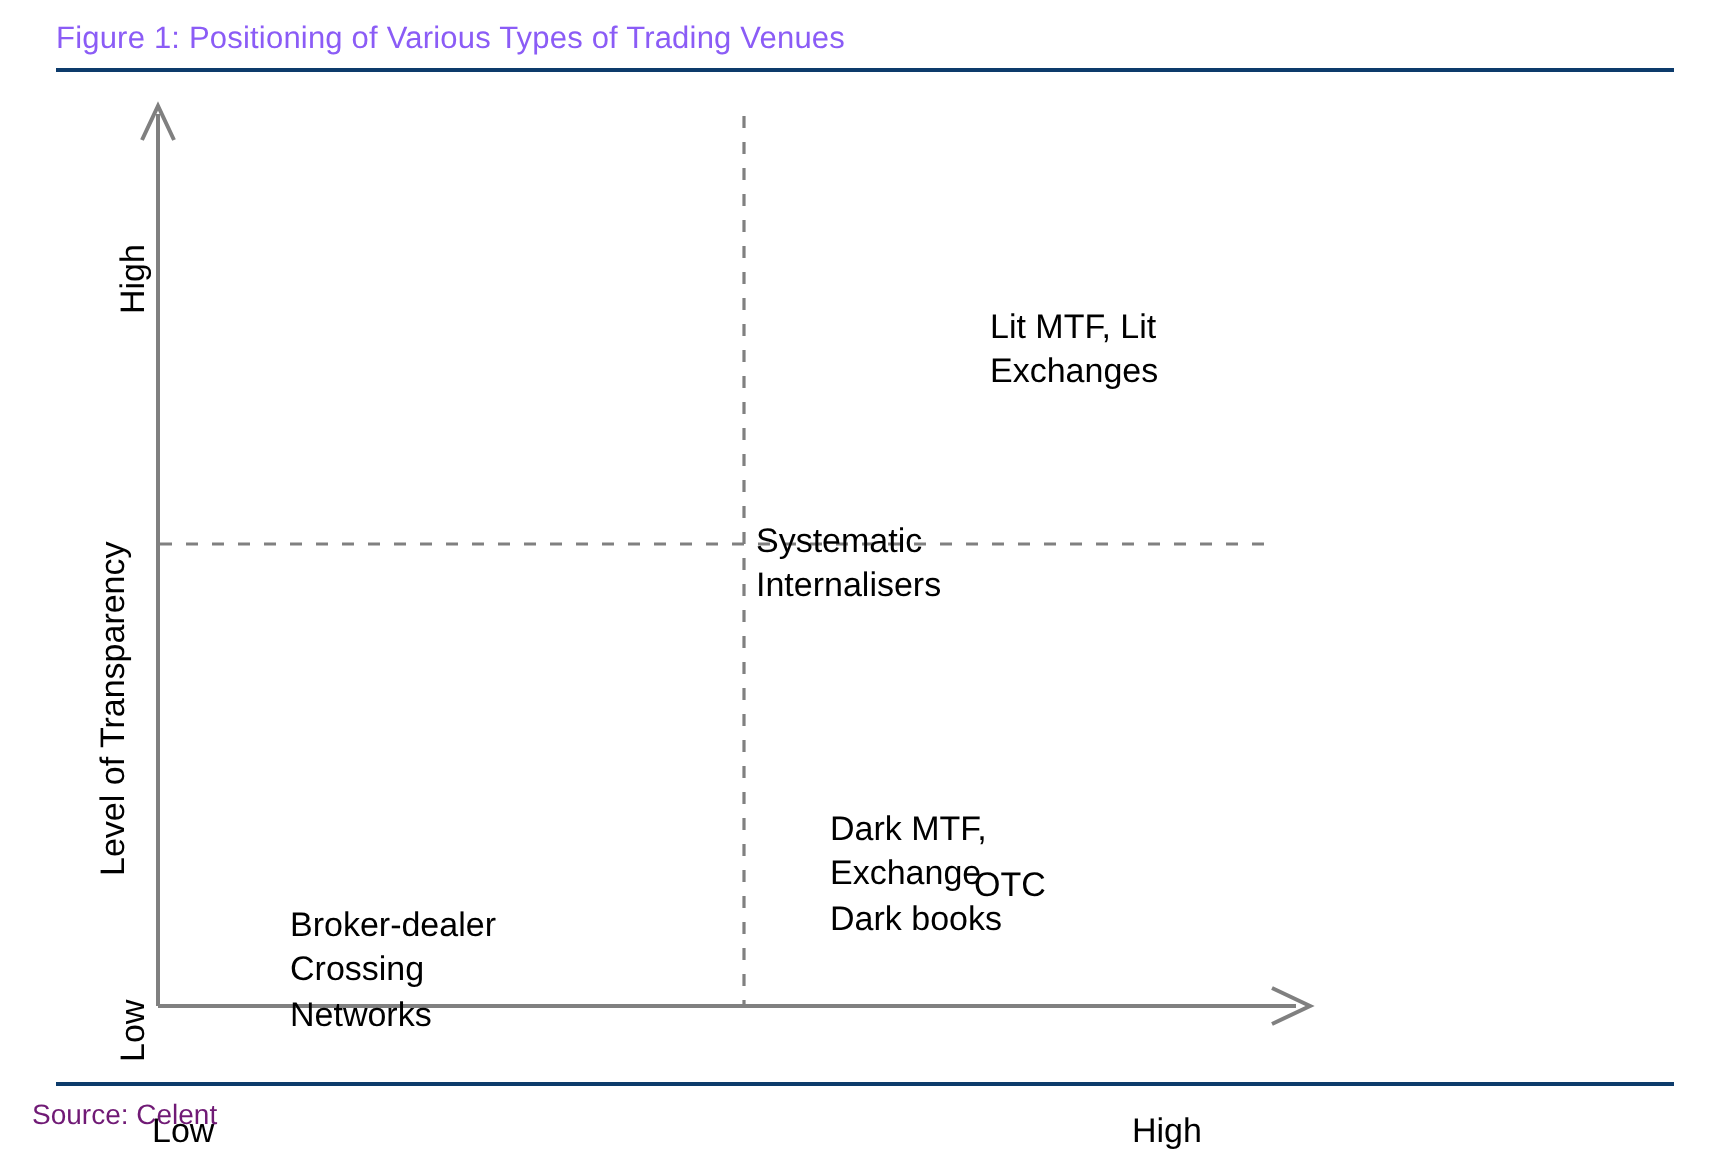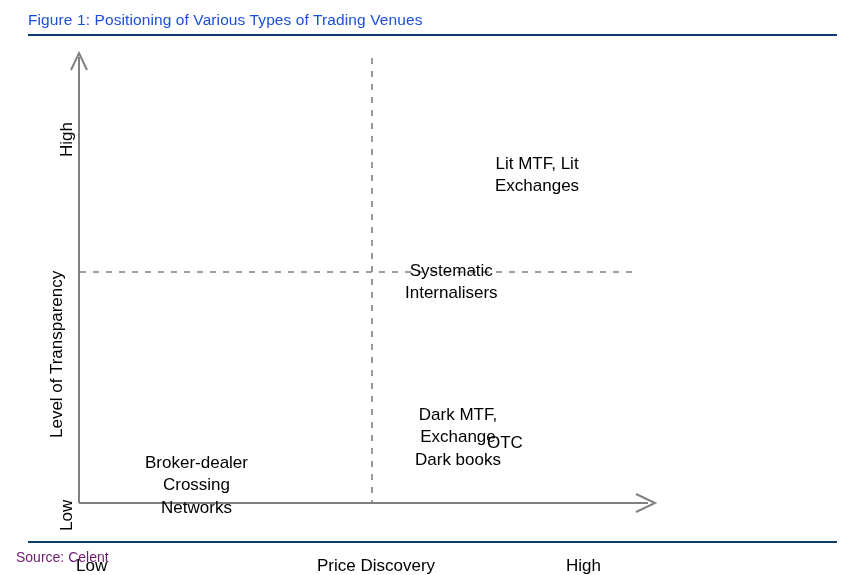--- a/index.html
+++ b/index.html
@@ -20,21 +20,21 @@
     background: #ffffff;
     overflow: hidden;
   }
 
   
   .figure-title {
     position: absolute;
     left: 28px;
     top: 11px;
     font-size: 15.5px;
-    color: #1d4ed8;
+    color: #8b5cf6;
     white-space: nowrap;
     letter-spacing: 0.1px;
   }
   .title-rule {
     position: absolute;
     left: 28px;
     top: 34px;
     width: 809px;
     height: 2px;
     background: #0d3b6b;
@@ -58,21 +58,20 @@
     white-space: nowrap;
   }
 
   
   .plot-area {
     position: absolute;
     left: 0;
     top: 40px;
     width: 721px;
     height: 500px;
-    text-align: center;
   }
 
   
   .axes-svg {
     position: absolute;
     left: 0;
     top: 0;
     width: 864px;
     height: 500px;
   }
@@ -80,21 +79,21 @@
   
   .venue-label {
     position: absolute;
     font-size: 17px;
     line-height: 1.32;
     color: #000000;
     white-space: pre;
   }
 
   .label-lit        { left: 495px; top: 113px; }
-  .label-si         { left: 378px; top: 220px; margin-left: 27px; }
+  .label-si         { left: 378px; top: 220px; }
   .label-dark       { left: 379px; top: 364px; margin-left: 36px; }
   .label-otc        { left: 472px; top: 392px; margin-left: 15px; }
   .label-bdcn       { left: 111px; top: 412px; margin-left: 34px; }
 
   
   .x-tick {
     position: absolute;
     font-size: 17px;
     color: #000000;
     white-space: nowrap;
@@ -165,21 +164,20 @@
 Dark books</div>
 
     <div class="venue-label label-otc">OTC</div>
 
     <div class="venue-label label-bdcn">Broker-dealer
 Crossing
 Networks</div>
 
     <div class="x-tick x-tick-low">Low</div>
 
-    <div class="x-tick x-tick-mid">Price Discovery</div>
 
     <div class="x-tick x-tick-high">High</div>
 
     <div class="y-tick y-tick-high">High</div>
 
     <div class="y-tick y-tick-low">Low</div>
 
     <div class="y-axis-title">Level of Transparency</div>
 
   </div>

